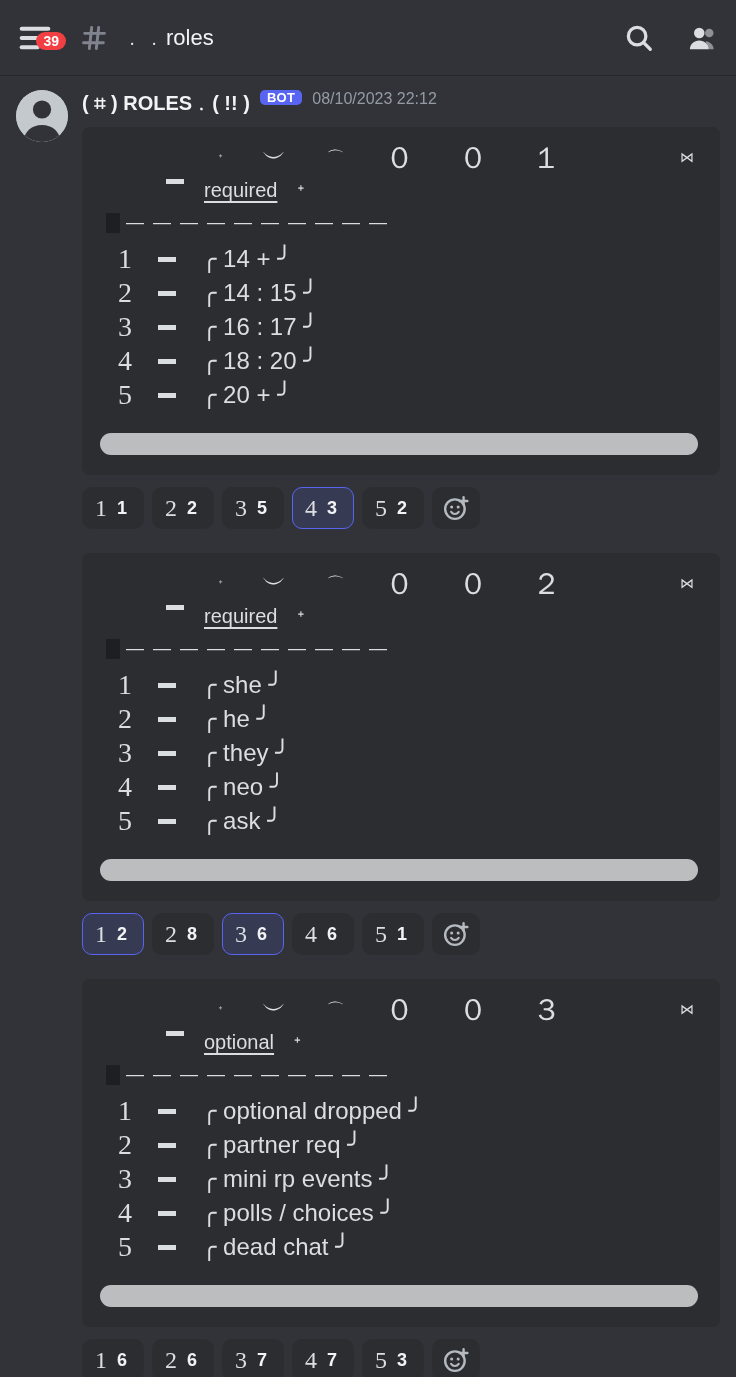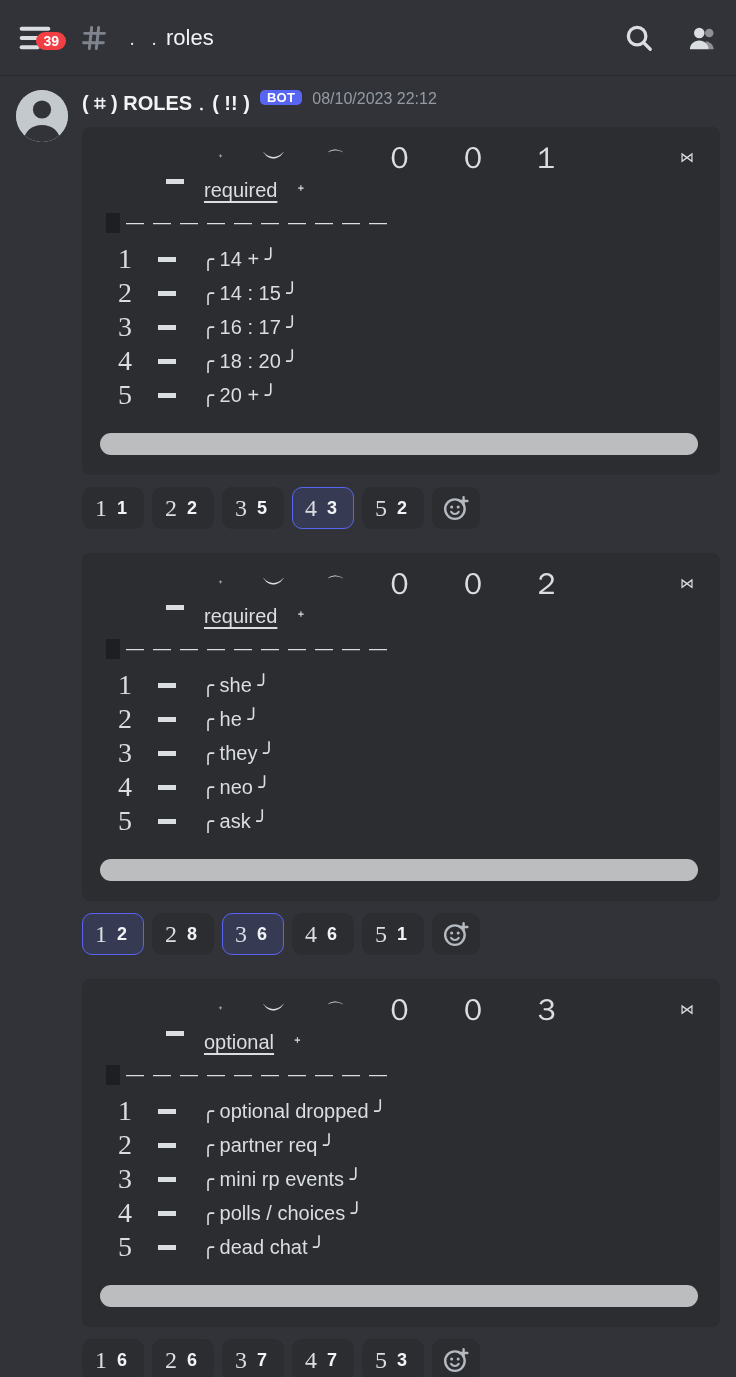--- a/index.html
+++ b/index.html
@@ -37,21 +37,21 @@
   .embed-sub { display: flex; align-items: flex-start; gap: 20px; margin: 4px 0 6px 66px; color: #dbdee1; font-size: 20px; }
   .eq { display: inline-block; width: 18px; height: 5px; background: #dbdee1; }
   .sub-label { text-decoration: underline; text-underline-offset: 4px; }
   .embed-sep { display: flex; align-items: center; gap: 0; margin: 6px 0 10px 6px; }
   .sep-sq { width: 14px; height: 20px; background: #1e1f22; margin-right: 6px; }
   .sep-line { color: #dbdee1; font-size: 18px; letter-spacing: 2px; }
   
   .embed-list { display: flex; flex-direction: column; gap: 2px; margin-left: 6px; }
   .erow { display: flex; align-items: center; gap: 26px; }
   .erow .num { font-family: Georgia, "Times New Roman", serif; font-size: 28px; width: 26px; text-align: right; color: #dbdee1; }
-  .erow .txt { font-size: 20px; color: #dbdee1; }
+  .erow .txt { font-size: 24px; color: #dbdee1; }
   
   .embed-bar { height: 22px; background: #bcbdbe; border-radius: 12px; margin-top: 22px; }
   
   
   .reactions { display: flex; gap: 8px; margin: 10px 0 24px 0; flex-wrap: wrap; align-items: center; }
   .react { display: flex; align-items: center; gap: 10px; background: #2b2d31; border: 1px solid transparent; border-radius: 10px; padding: 6px 12px; min-width: 62px; height: 42px; cursor: pointer; }
   .react.selected { background: rgba(88,101,242,.15); border-color: #5865f2; }
   .react .remoji { font-family: Georgia, "Times New Roman", serif; font-size: 24px; color: #dbdee1; font-weight: 400; }
   .react .rcount { font-size: 18px; font-weight: 700; color: #f2f3f5; }
   .react.add { justify-content: center; padding: 6px 10px; min-width: 48px; }

